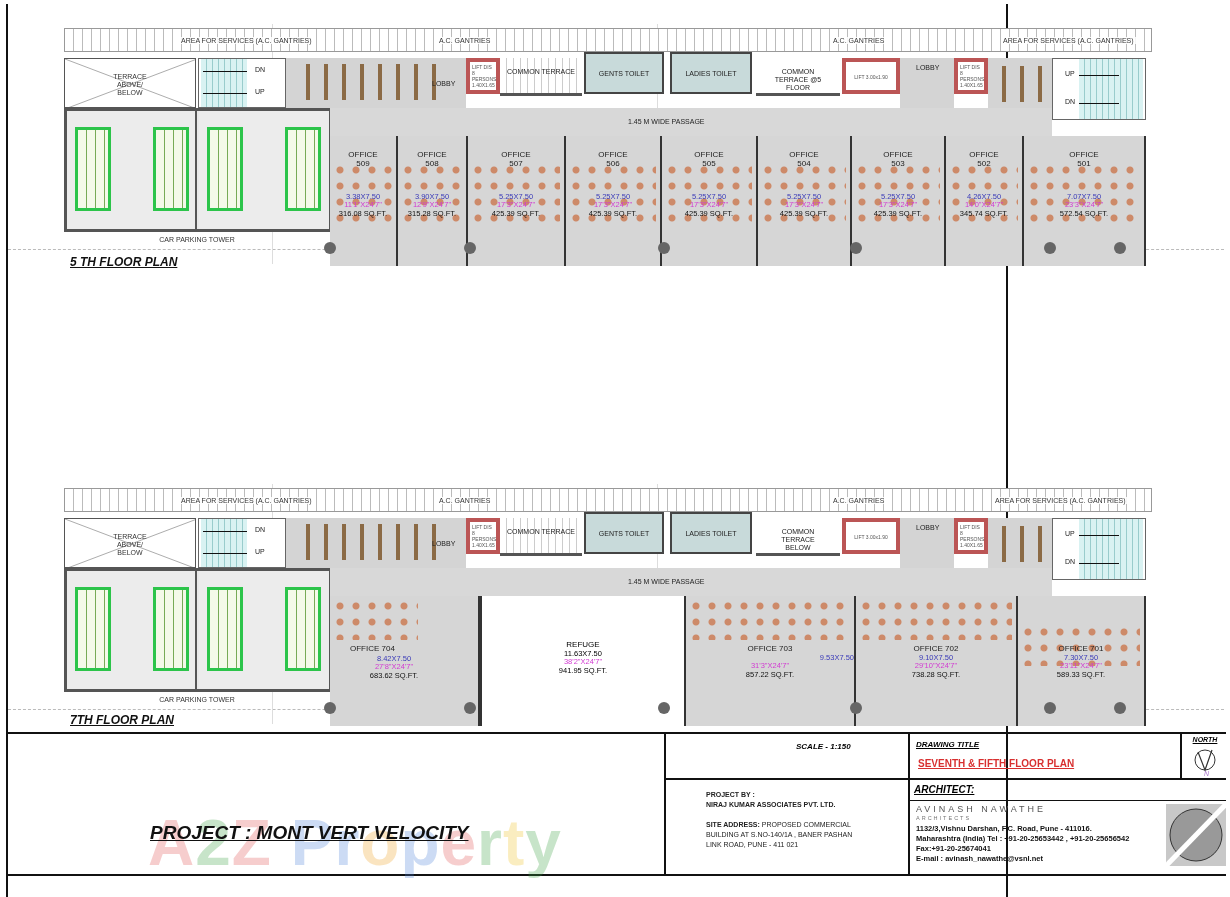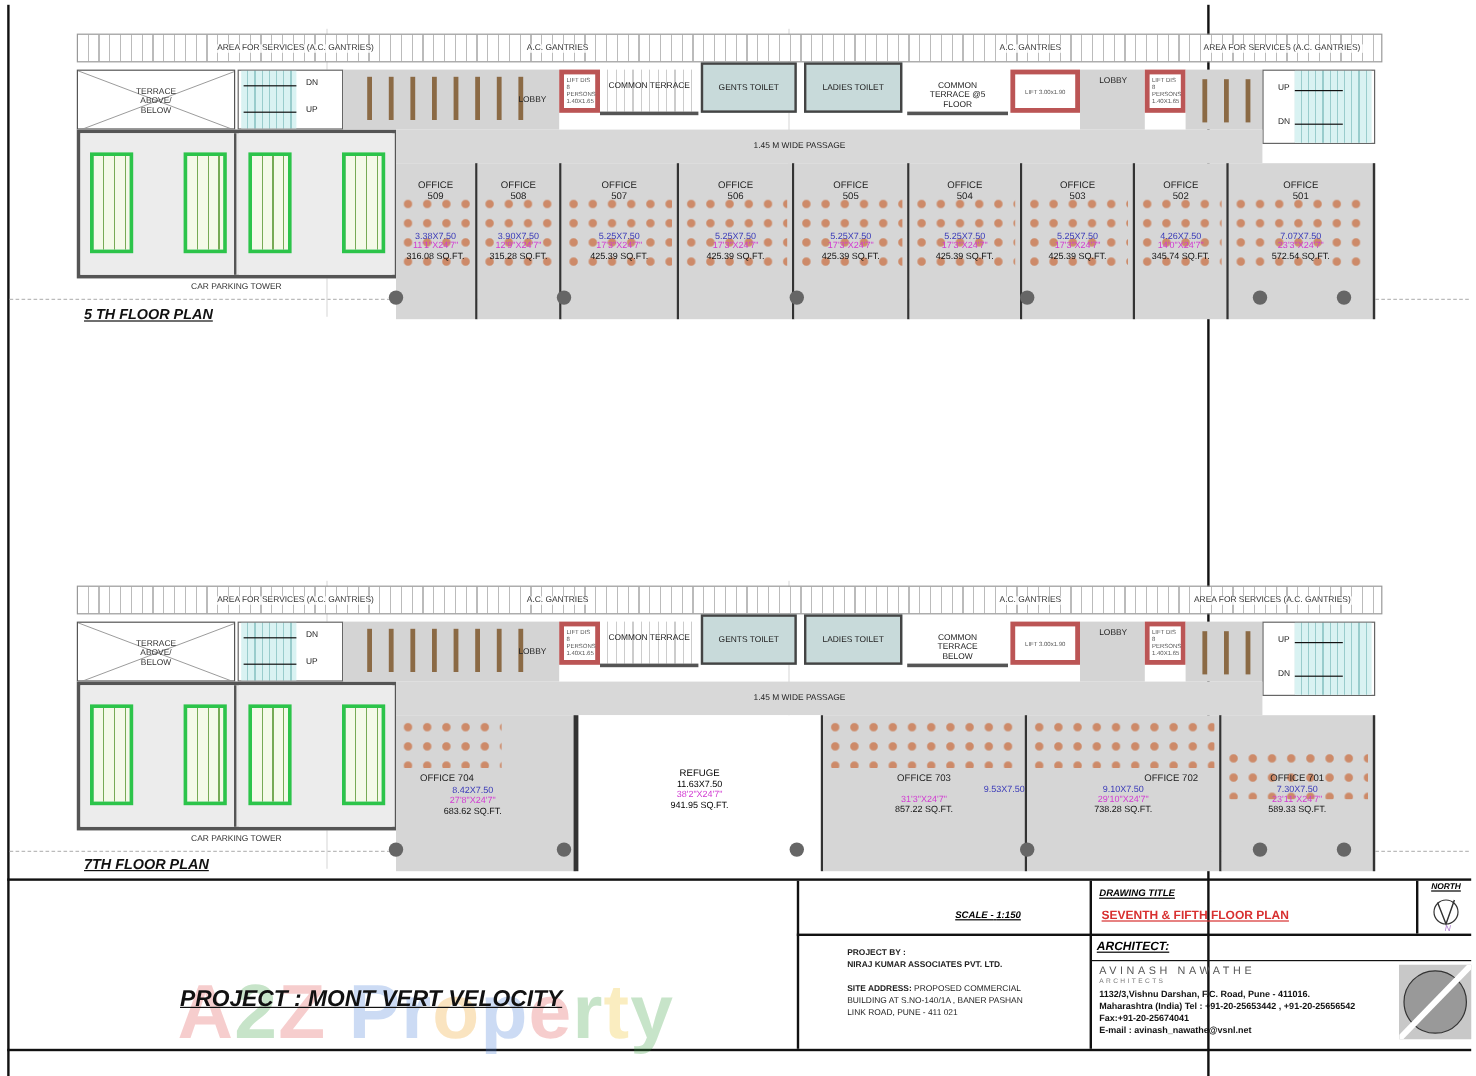--- a/index.html
+++ b/index.html
@@ -41,21 +41,21 @@
   .passage-lbl { position: absolute; font-size: 7px; color: #222; }
   .refuge { position: absolute; background: #fff; border-left: 2px solid #333; border-right: 2px solid #333; text-align: center; font-size: 8px; }
   
   .tb { position: absolute; left: 6px; top: 732px; width: 1220px; height: 160px; border-top: 2px solid #111; }
   .tb-bottom { position: absolute; left: 0; top: 140px; width: 1220px; border-top: 2px solid #111; }
   .tb-v1 { position: absolute; left: 658px; top: 0; height: 140px; border-left: 2px solid #111; }
   .tb-v2 { position: absolute; left: 902px; top: 0; height: 140px; border-left: 2px solid #111; }
   .tb-h1 { position: absolute; left: 658px; top: 44px; width: 562px; border-top: 2px solid #111; }
   .project-title { position: absolute; left: 144px; top: 44px; font-size: 19px; font-weight: bold; font-style: italic; text-decoration: underline; color: #111; margin-top: 44px; }
   .watermark { position: absolute; left: 142px; top: 72px; font-size: 64px; font-weight: bold; letter-spacing: 1px; opacity: .28; white-space: nowrap; }
-  .scale { position: absolute; left: 790px; top: 24px; font-size: 8px; font-weight: bold; font-style: italic; text-decoration: underline; }
+  .scale { position: absolute; left: 790px; top: 8px; font-size: 8px; font-weight: bold; font-style: italic; }
   .project-by { position: absolute; left: 700px; top: 56px; font-size: 7px; line-height: 10px; color: #222; }
   .drawing-title-lbl { position: absolute; left: 910px; top: 6px; font-size: 8px; font-weight: bold; font-style: italic; text-decoration: underline; }
   .drawing-title { position: absolute; left: 912px; top: 24px; font-size: 10px; font-weight: bold; color: #d83030; text-decoration: underline; }
   .north-box { position: absolute; left: 1174px; top: 0; width: 46px; height: 44px; border-left: 2px solid #111; }
   .north-lbl { position: absolute; left: 0; top: 2px; width: 46px; text-align: center; font-size: 7px; font-weight: bold; font-style: italic; text-decoration: underline; }
   .architect-lbl { position: absolute; left: 908px; top: 50px; font-size: 10px; font-weight: bold; font-style: italic; text-decoration: underline; }
   .arch-name { position: absolute; left: 910px; top: 70px; font-size: 9px; letter-spacing: 3px; color: #555; }
   .arch-sub { position: absolute; left: 910px; top: 81px; font-size: 5.5px; letter-spacing: 2px; color: #777; }
   .arch-addr { position: absolute; left: 910px; top: 90px; font-size: 7.5px; font-weight: bold; line-height: 10px; color: #111; }
   .arch-logo { position: absolute; left: 1160px; top: 70px; width: 60px; height: 62px; background: #bbb; overflow: hidden; }
@@ -305,21 +305,21 @@
       </div>
       <div class="office" style="left:622px;width:170px;">
           <div class="desks" style="top:4px;height:40px;"></div>
         <div class="office-name" style="top:48px;">OFFICE 703</div>
         <div class="dim-m" style="top:57px;text-align:right;">9.53X7.50</div>
           <div class="dim-f" style="top:65px;">31'3"X24'7"</div>
           <div class="area" style="top:74px;">857.22 SQ.FT.</div>
         </div>
       <div class="office" style="left:792px;width:162px;">
           <div class="desks" style="top:4px;height:40px;"></div>
-        <div class="office-name" style="top:48px;margin-left:40px;">OFFICE 702</div>
+        <div class="office-name" style="top:48px;">OFFICE 702</div>
         <div class="dim-m" style="top:57px;">9.10X7.50</div>
           <div class="dim-f" style="top:65px;">29'10"X24'7"</div>
           <div class="area" style="top:74px;">738.28 SQ.FT.</div>
         </div>
       <div class="office" style="left:954px;width:128px;">
           <div class="desks" style="top:30px;height:40px;"></div>
         <div class="office-name" style="top:48px;">OFFICE 701</div>
         <div class="dim-m" style="top:57px;">7.30X7.50</div>
           <div class="dim-f" style="top:65px;">23'11"X24'7"</div>
           <div class="area" style="top:74px;">589.33 SQ.FT.</div>

